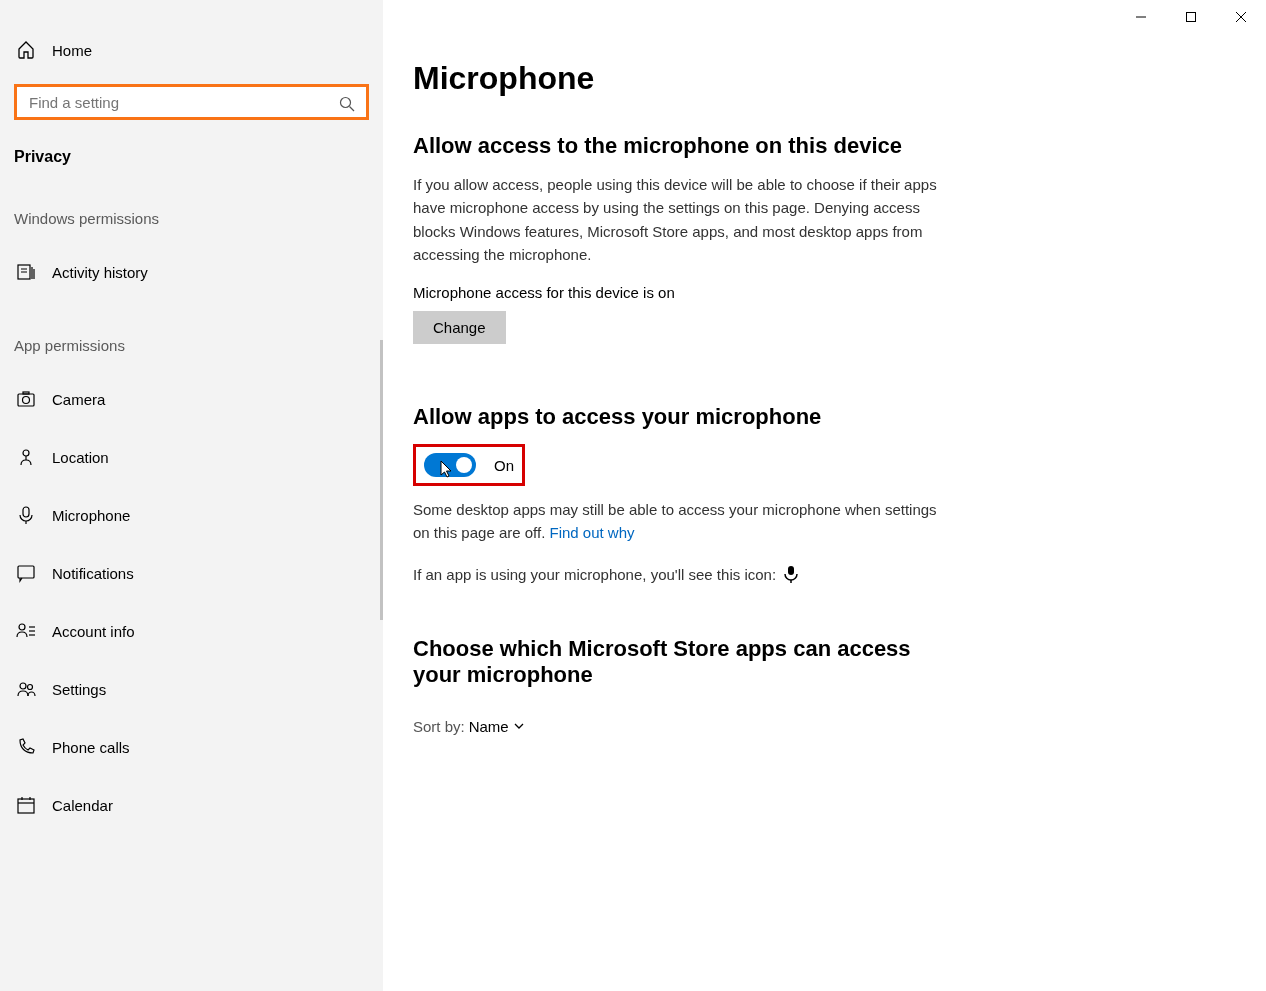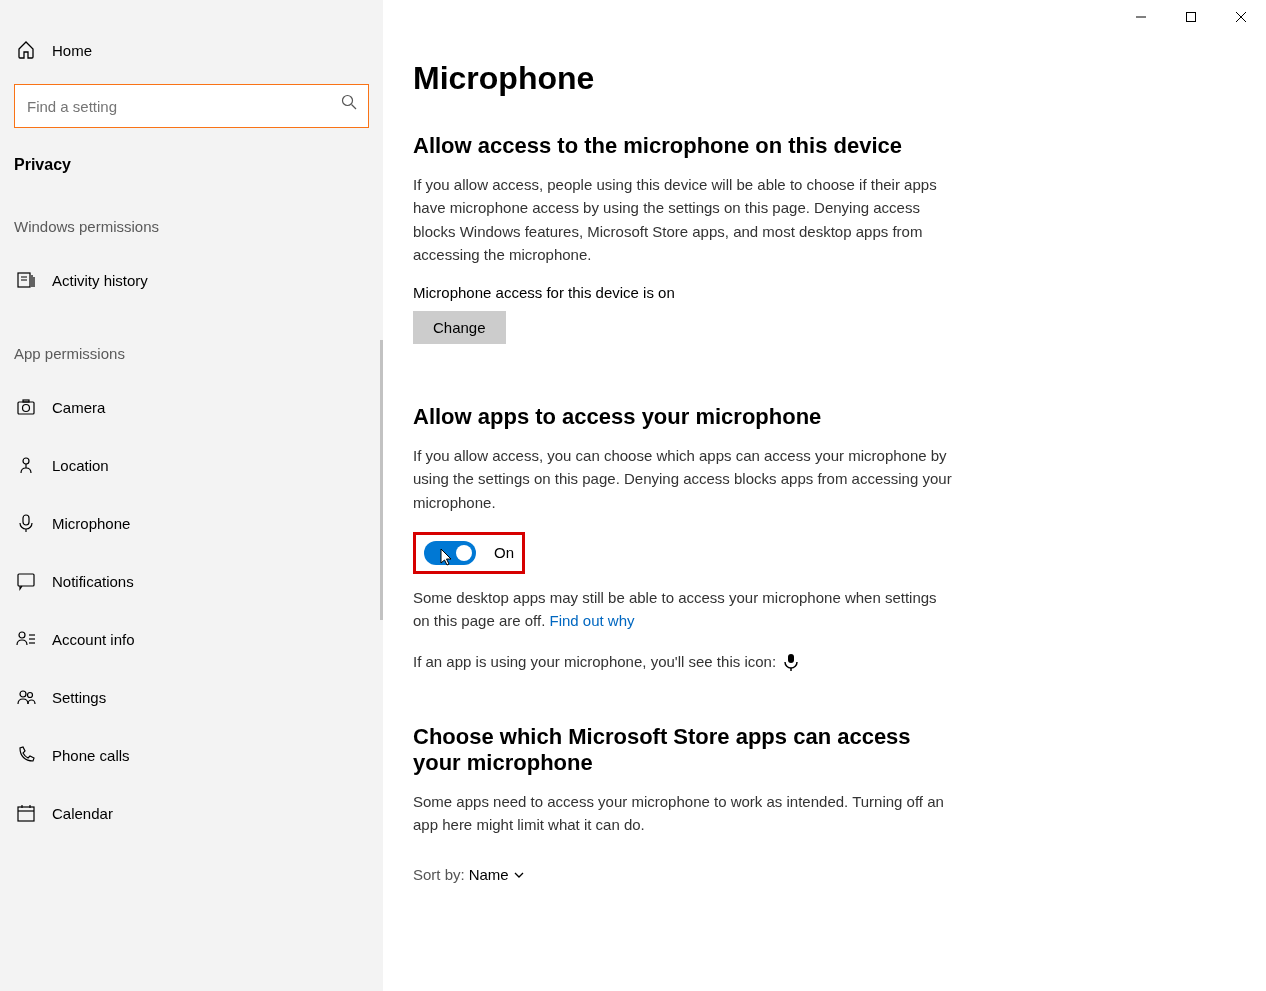--- a/index.html
+++ b/index.html
@@ -6,21 +6,21 @@
   body { font-family: "Segoe UI", Tahoma, sans-serif; font-size: 15px; color: #000; background: #fff; width: 1266px; height: 991px; overflow: hidden; display: flex; }
   .sidebar { width: 383px; height: 100%; background: #f3f3f3; position: relative; }
   .sidebar::after { content: ""; position: absolute; right: 0; top: 340px; width: 3px; height: 280px; background: #c2c2c2; }
   .titlebar { display: flex; align-items: center; height: 42px; padding-left: 16px; }
   .back-btn { width: 24px; height: 24px; display: flex; align-items: center; justify-content: center; cursor: pointer; }
   .app-title { margin-left: 32px; font-size: 13px; }
   .home-row { display: flex; align-items: center; padding: 18px 0 18px 14px; margin-top: 22px; cursor: pointer; }
   .home-row .icon { width: 24px; display: flex; justify-content: center; }
   .home-row .label { margin-left: 14px; font-size: 15px; }
   .search-wrap { padding: 0 14px; margin-top: 6px; }
-  .search-box { position: relative; border: 1px solid #f97316; background: #fff; height: 44px; }
+  .search-box { position: relative; border: 3px solid #f97316; background: #fff; height: 36px; }
   .search-box input { border: none; outline: none; width: 100%; height: 100%; padding: 0 38px 0 12px; font-size: 15px; background: transparent; }
   .search-box .search-icon { position: absolute; right: 10px; top: 8px; width: 18px; height: 18px; }
   .cat-title { padding: 28px 0 8px 14px; font-size: 16px; font-weight: 600; }
   .section-header { padding: 36px 0 16px 14px; font-size: 15px; color: #5a5a5a; }
   .nav-item { display: flex; align-items: center; height: 58px; padding-left: 14px; cursor: pointer; }
   .nav-item .icon { width: 24px; display: flex; justify-content: center; color: #333; }
   .nav-item .label { margin-left: 14px; font-size: 15px; }
   .main { flex: 1; padding: 60px 30px 0 30px; position: relative; overflow: hidden; }
   .window-controls { position: absolute; top: 0; right: 0; display: flex; }
   .winctrl { width: 50px; height: 34px; display: flex; align-items: center; justify-content: center; cursor: pointer; }
@@ -201,21 +201,20 @@
   </div>
 
   <h1 class="page-title">Microphone</h1>
 
   <h2 class="section-title">Allow access to the microphone on this device</h2>
   <p class="desc">If you allow access, people using this device will be able to choose if their apps have microphone access by using the settings on this page. Denying access blocks Windows features, Microsoft Store apps, and most desktop apps from accessing the microphone.</p>
   <p class="status-line">Microphone access for this device is on</p>
   <button class="change-btn">Change</button>
 
   <h2 class="section-title">Allow apps to access your microphone</h2>
-  <p class="desc">If you allow access, you can choose which apps can access your microphone by using the settings on this page. Denying access blocks apps from accessing your microphone.</p>
 
   <div class="toggle-row">
     <div class="toggle-highlight">
       <div class="toggle">
         <div class="knob"></div>
       </div>
       <span class="toggle-label">On</span>
       <svg class="cursor-arrow" width="14" height="18" viewBox="0 0 14 18">
           <path d="M1 1v14l3.5-3 2.5 5 2-1-2.5-5H11z" fill="#fff" stroke="#000" stroke-width="1"></path>
         </svg>
@@ -229,21 +228,20 @@
   <p class="desc" style="display:flex;align-items:center;gap:8px;">
     <span>If an app is using your microphone, you'll see this icon:</span>
     <svg width="14" height="18" viewBox="0 0 14 18">
         <rect x="4" y="1" width="6" height="9" rx="3" fill="#000"></rect>
         <path d="M1 9a6 6 0 0 0 12 0" fill="none" stroke="#000" stroke-width="1.5"></path>
         <line x1="7" y1="15" x2="7" y2="18" stroke="#000" stroke-width="1.5"></line>
       </svg>
   </p>
 
   <h2 class="section-title" style="margin-top:50px;max-width:540px;">Choose which Microsoft Store apps can access your microphone</h2>
-  <p class="desc">Some apps need to access your microphone to work as intended. Turning off an app here might limit what it can do.</p>
 
   <div class="sort-row">
     <span>Sort by:</span>
     <span class="value">Name</span>
     <svg width="12" height="12" viewBox="0 0 12 12">
         <path d="M2 4l4 4 4-4" fill="none" stroke="#000" stroke-width="1.3"></path>
       </svg>
   </div>
 
 </div>

